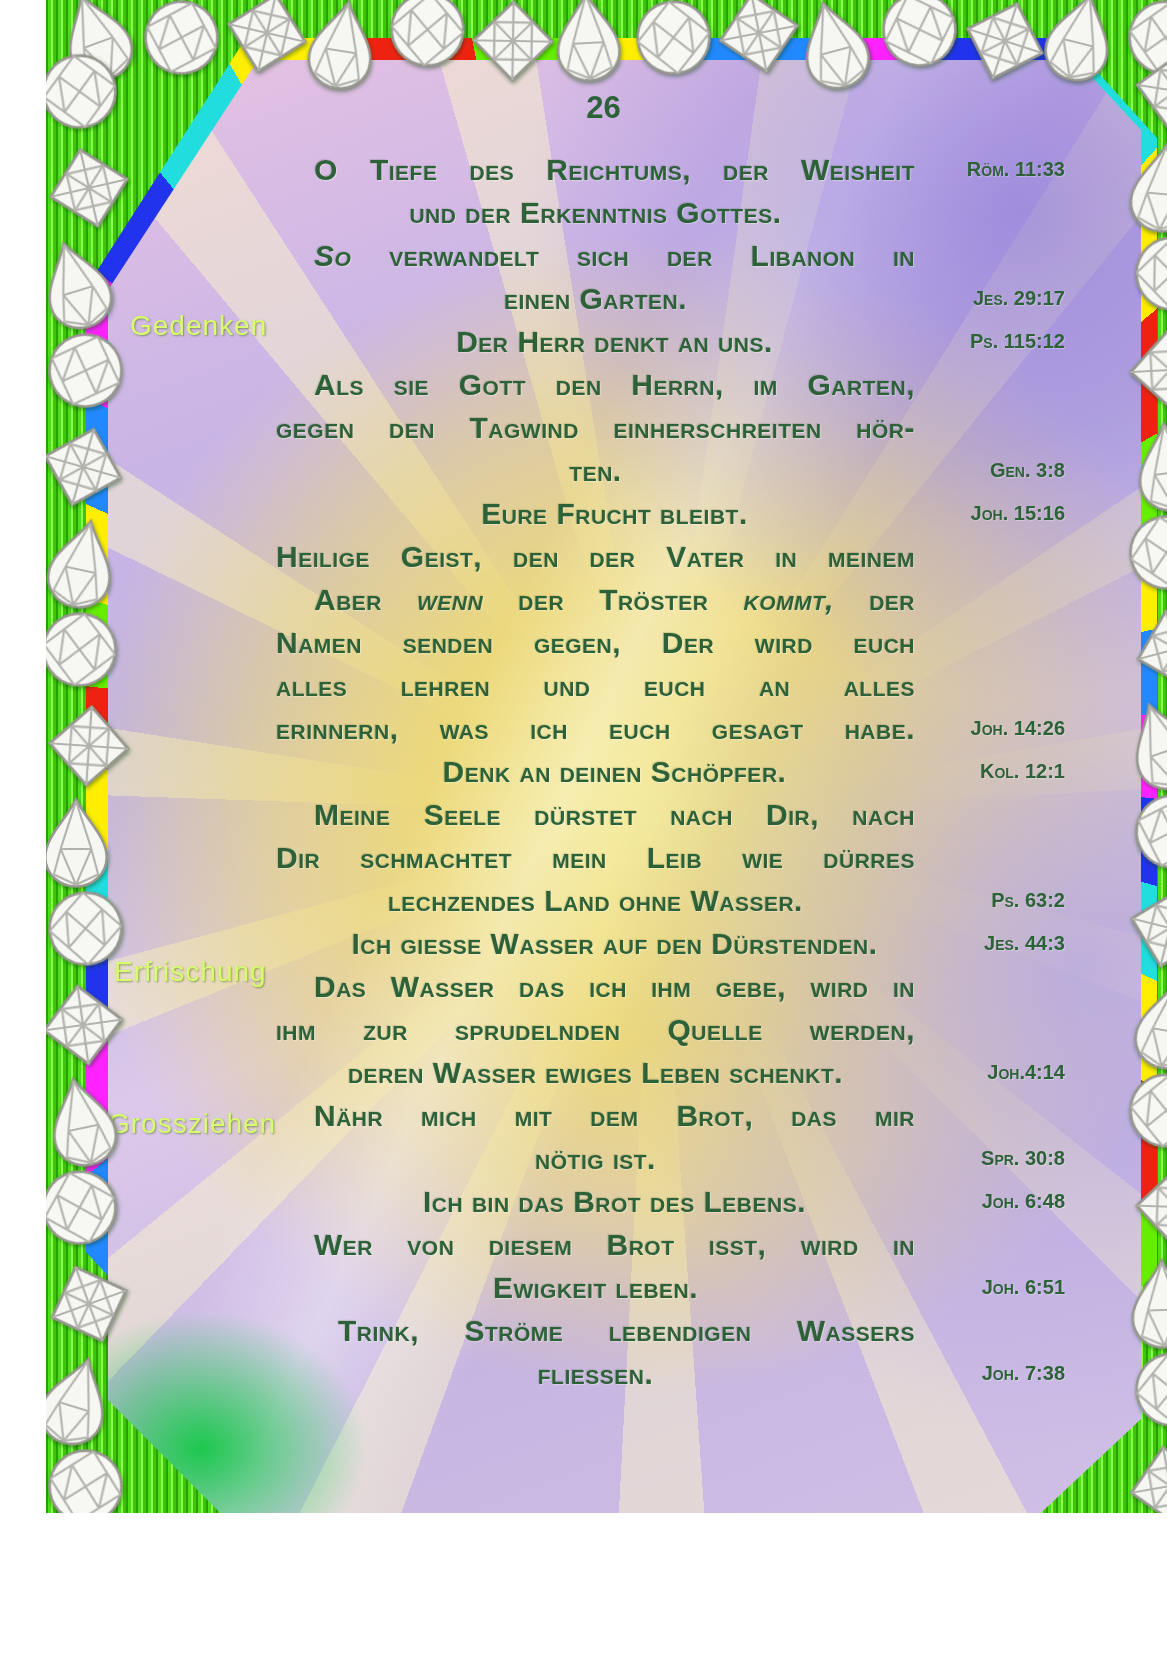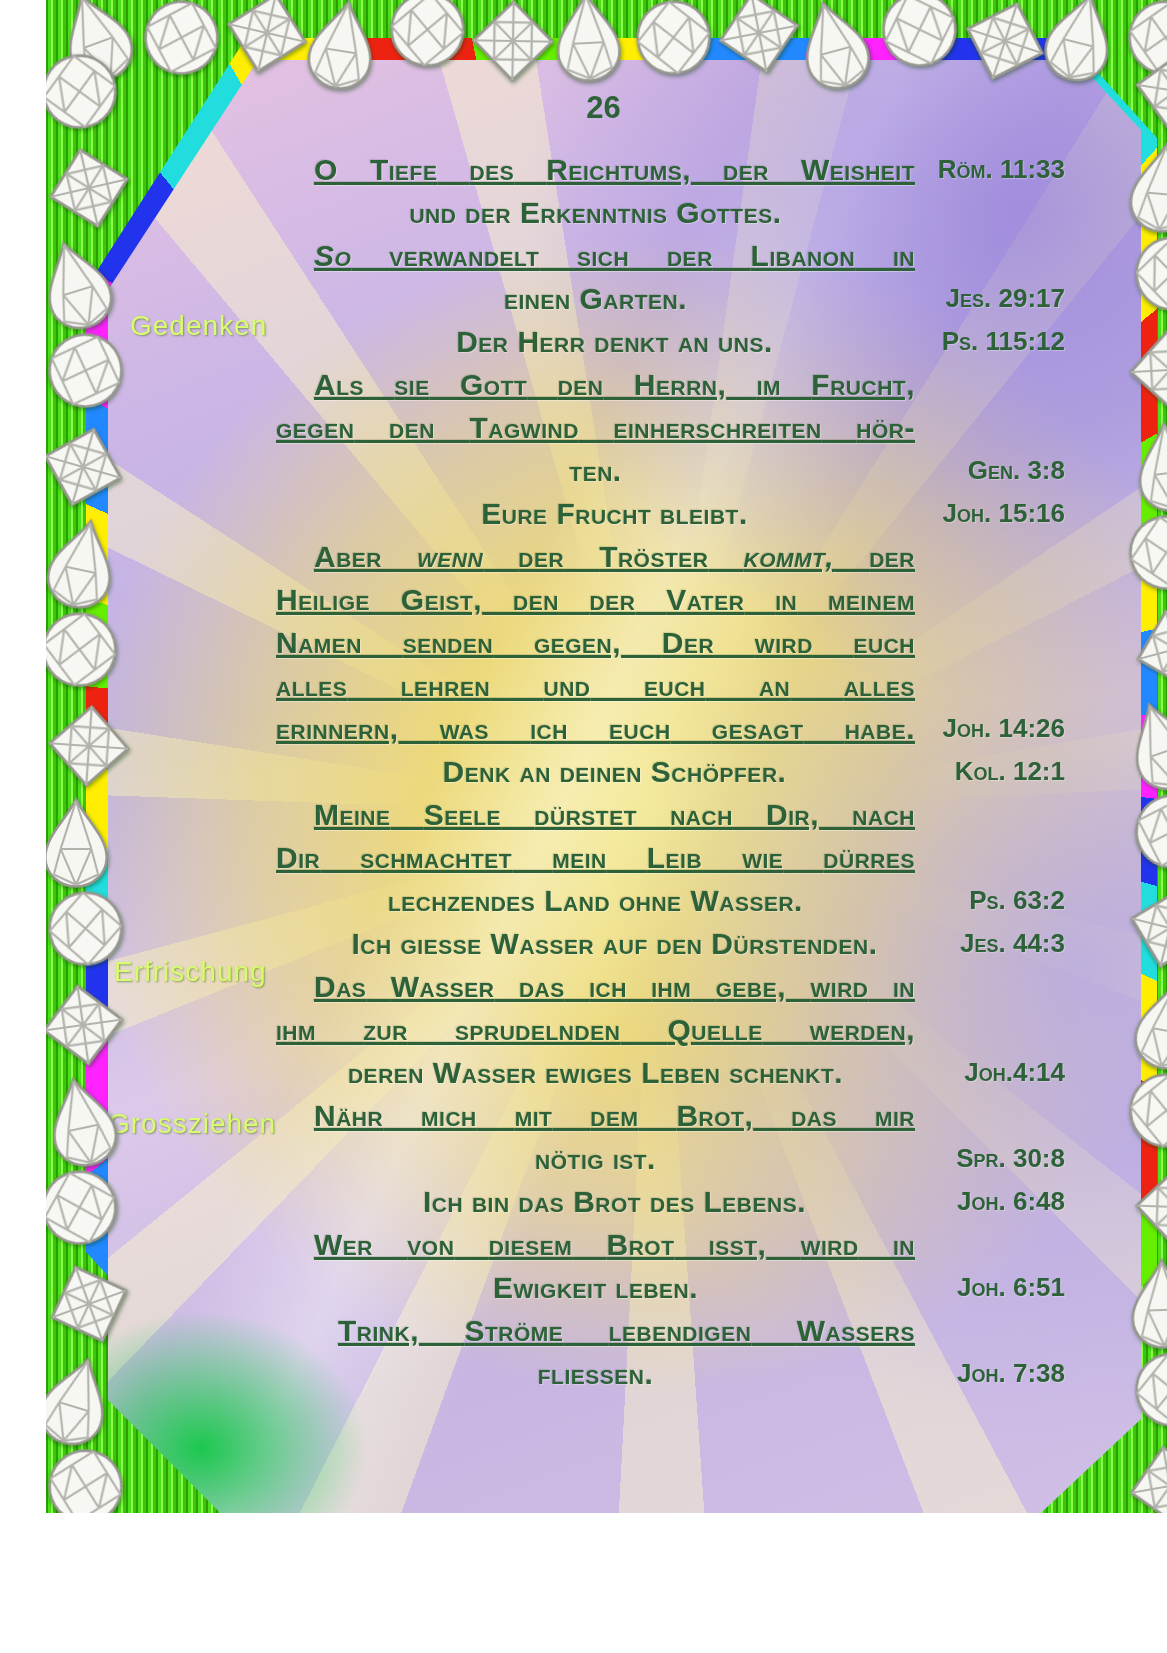--- a/index.html
+++ b/index.html
@@ -43,26 +43,26 @@
     font-size:31px; font-weight:bold; color:#2d6138;
   }
   .verses{position:absolute; top:88px; left:168px; right:60px;}
   .vrow{display:flex; height:43px; line-height:43px;}
   .vtext{
     flex:1; font-variant:small-caps; font-weight:bold; font-size:30px;
     letter-spacing:.5px; color:#2d6138; overflow:hidden;
     text-shadow:1px 1px 1px rgba(255,255,255,.35), -1px -1px 1px rgba(20,60,20,.15);
     text-align:center;
   }
-  .just .vtext{text-align:justify; text-align-last:justify;text-decoration:underline;}
+  .just .vtext{text-align:justify; text-align-last:justify;}
   .ind1 .vtext{text-indent:38px;}
   .ind2 .vtext{text-indent:62px;}
   .vref{
     width:150px; padding-right:16px; text-align:right; font-variant:small-caps;
-    font-weight:bold; font-size:26px; color:#2d6138;
+    font-weight:bold; font-size:20px; color:#2d6138;
     text-shadow:1px 1px 1px rgba(255,255,255,.3);
   }
   .side-label{
     position:absolute; font-size:28px; font-weight:normal; color:#d9fb6f;
     text-shadow:1px 1px 2px rgba(60,100,0,.55); letter-spacing:1px;
   }
   .label-0{left:22px; top:250px;}
   .label-1{left:6px;  top:896px;}
   .label-2{left:0px;  top:1048px;}
   .gem{position:absolute; z-index:5; filter:drop-shadow(1px 2px 2px rgba(0,60,0,.45));}
@@ -89,41 +89,41 @@
         </div>
         <div class="vrow">
           <div class="vtext"><span>einen</span> <span>Garten.</span></div>
           <div class="vref">Jes. 29:17</div>
         </div>
         <div class="vrow ind1">
           <div class="vtext"><span>Der</span> <span>Herr</span> <span>denkt</span> <span>an</span> <span>uns.</span></div>
           <div class="vref">Ps. 115:12</div>
         </div>
         <div class="vrow just ind1">
-          <div class="vtext"><span>Als</span> <span>sie</span> <span>Gott</span> <span>den</span> <span>Herrn,</span> <span>im</span> <span>Frucht,</span></div>
+          <div class="vtext"><span>Als</span> <span>sie</span> <span>Gott</span> <span>den</span> <span>Herrn,</span> <span>im</span> <span>Garten,</span></div>
           <div class="vref"></div>
         </div>
         <div class="vrow just">
           <div class="vtext"><span>gegen</span> <span>den</span> <span>Tagwind</span> <span>einherschreiten</span> <span>hör-</span></div>
           <div class="vref"></div>
         </div>
         <div class="vrow">
           <div class="vtext"><span>ten.</span></div>
           <div class="vref">Gen. 3:8</div>
         </div>
         <div class="vrow ind1">
           <div class="vtext"><span>Eure</span> <span>Frucht</span> <span>bleibt.</span></div>
           <div class="vref">Joh. 15:16</div>
         </div>
+        <div class="vrow just">
+          <div class="vtext"><span>Heilige</span> <span>Geist,</span> <span>den</span> <span>der</span> <span>Vater</span> <span>in</span> <span>meinem</span></div>
+          <div class="vref"></div>
+        </div>
         <div class="vrow just ind1">
           <div class="vtext"><span>Aber</span> <i>wenn</i> <span>der</span> <span>Tröster</span> <i>kommt,</i> <span>der</span></div>
-          <div class="vref"></div>
-        </div>
-        <div class="vrow just">
-          <div class="vtext"><span>Heilige</span> <span>Geist,</span> <span>den</span> <span>der</span> <span>Vater</span> <span>in</span> <span>meinem</span></div>
           <div class="vref"></div>
         </div>
         <div class="vrow just">
           <div class="vtext"><span>Namen</span> <span>senden</span> <span>gegen,</span> <span>Der</span> <span>wird</span> <span>euch</span></div>
           <div class="vref"></div>
         </div>
         <div class="vrow just">
           <div class="vtext"><span>alles</span> <span>lehren</span> <span>und</span> <span>euch</span> <span>an</span> <span>alles</span></div>
           <div class="vref"></div>
         </div>

